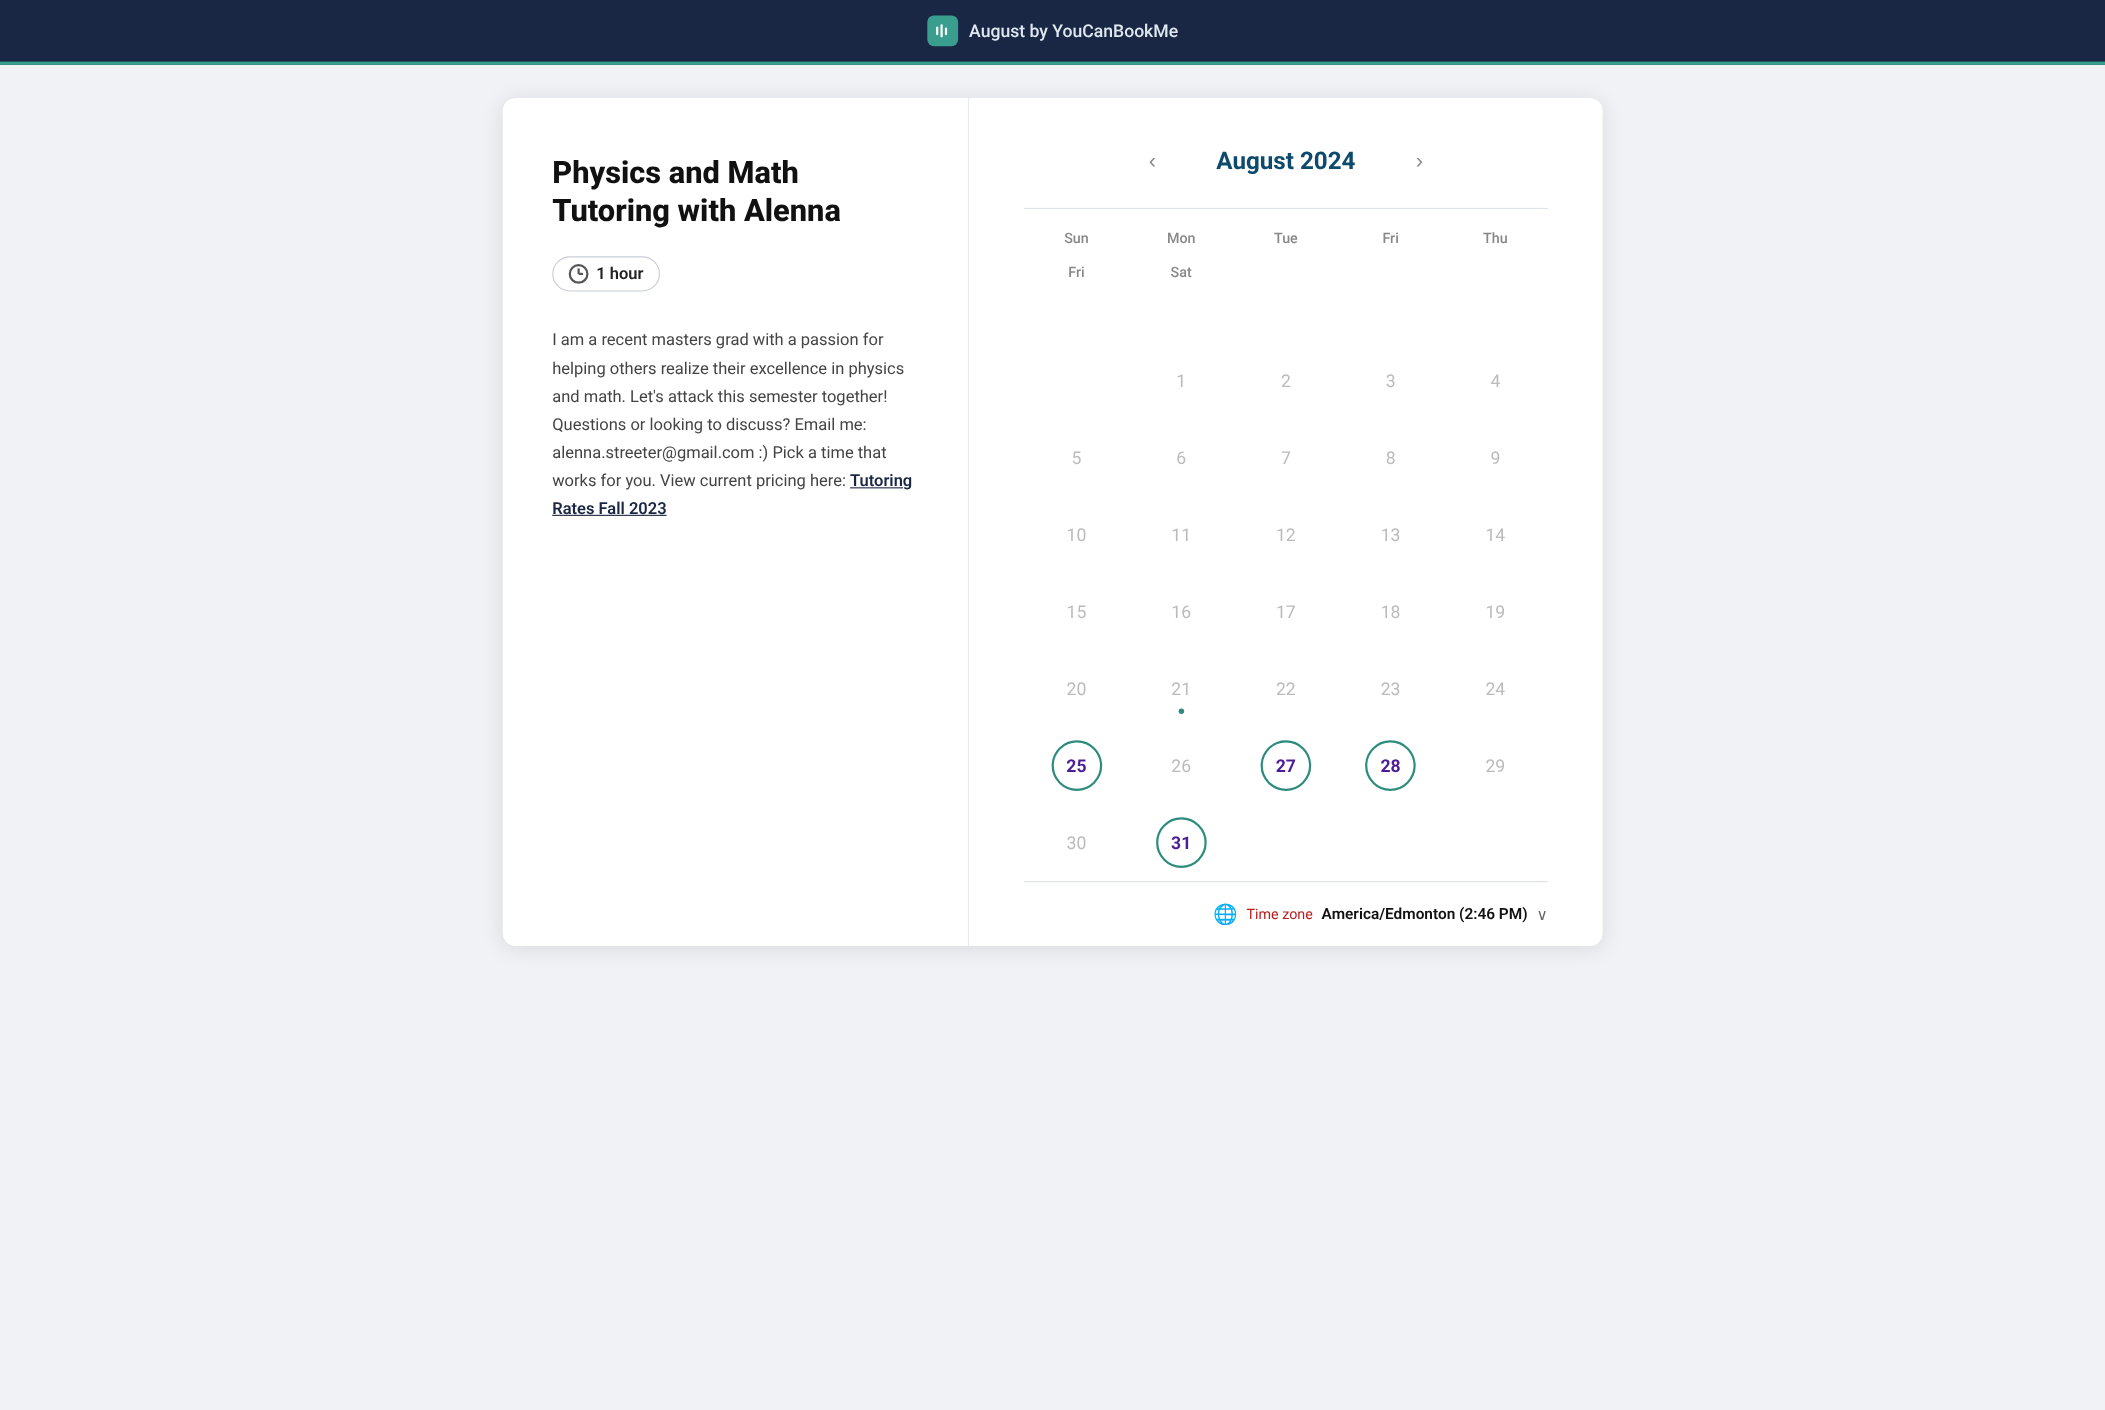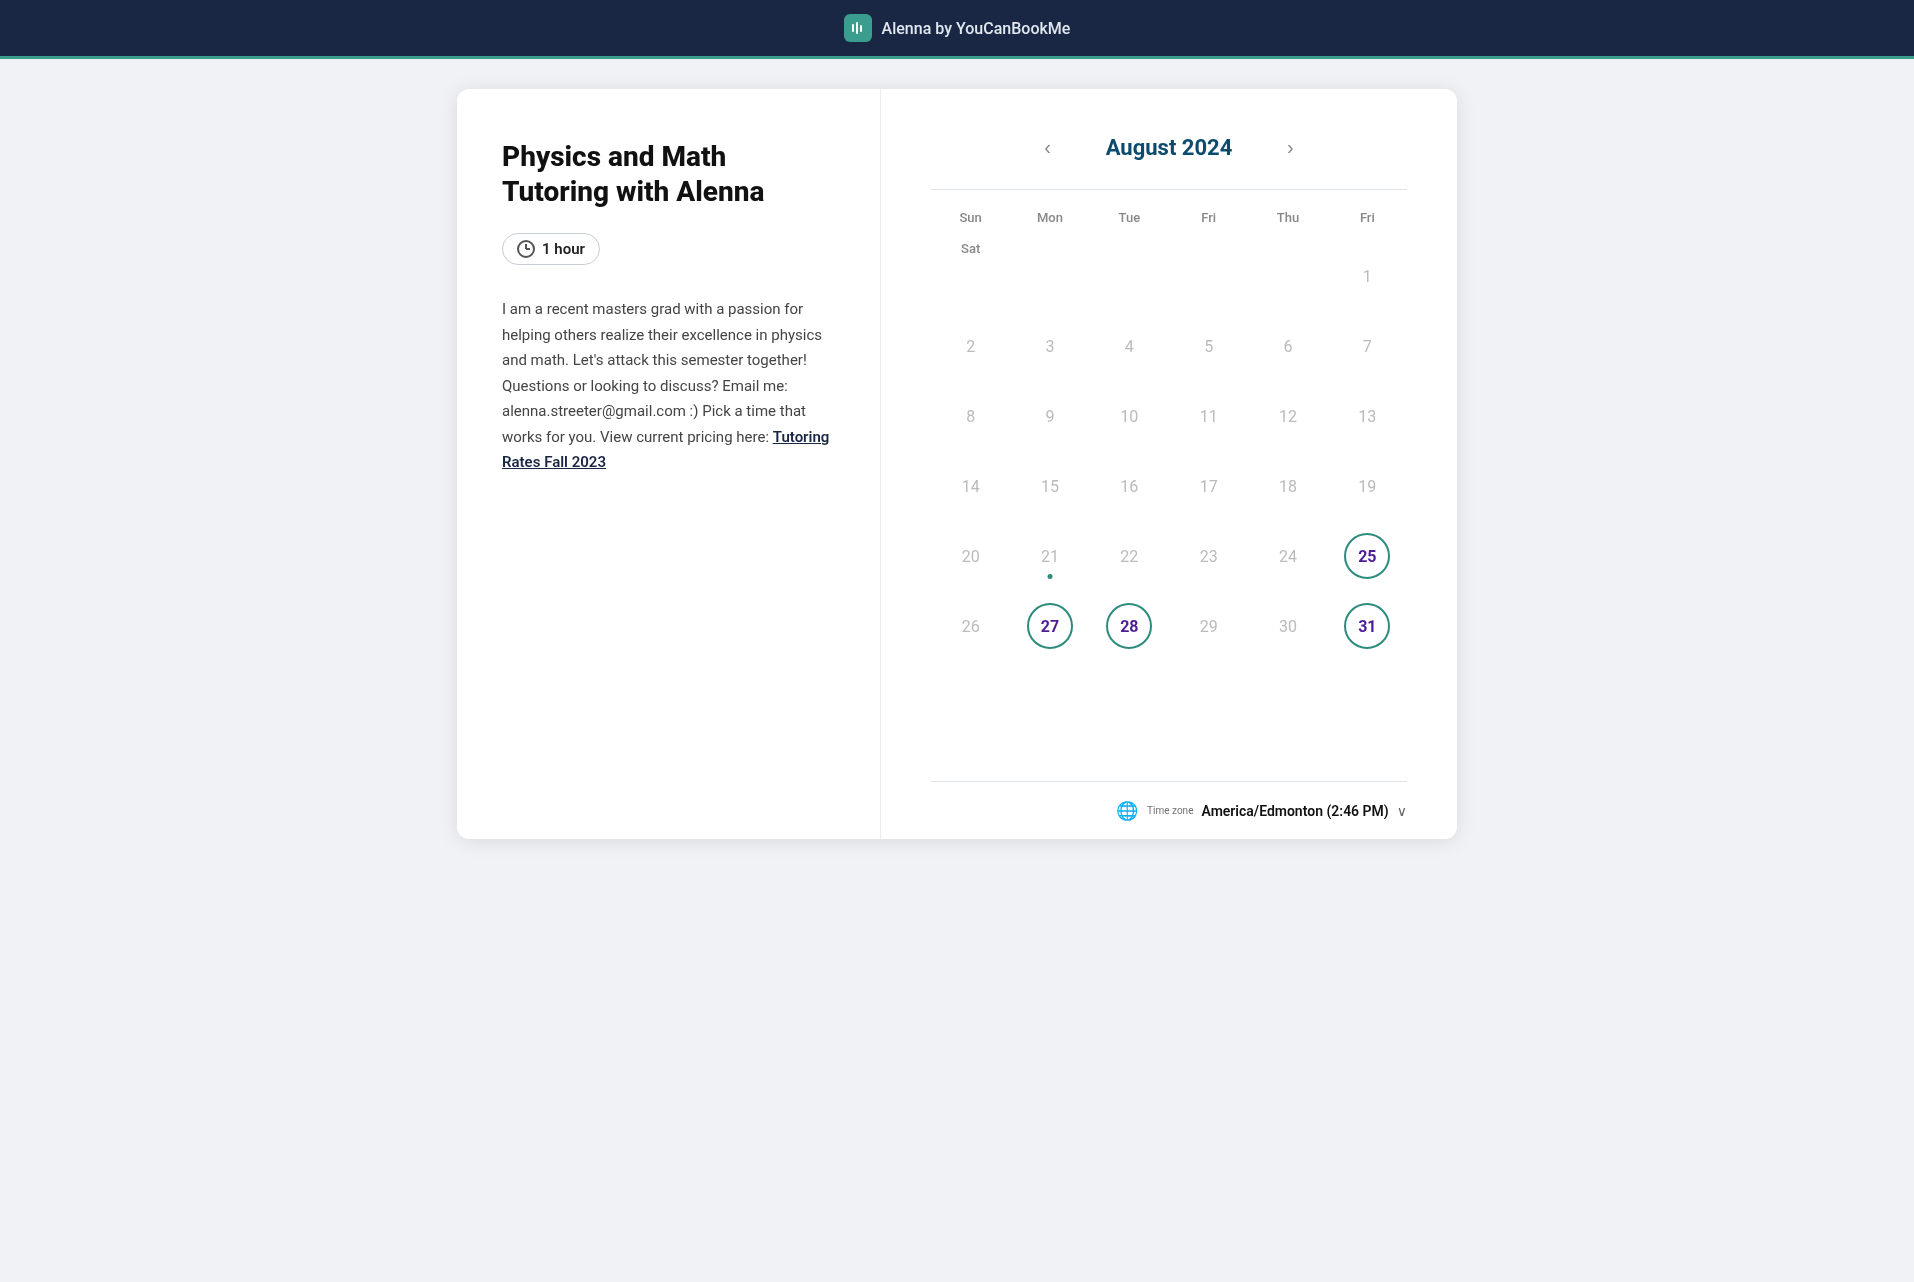--- a/index.html
+++ b/index.html
@@ -172,21 +172,21 @@
     }
 
     .calendar-divider {
       border: none;
       border-top: 1px solid #dde2e8;
       margin-bottom: 20px;
     }
 
     .calendar-grid {
       display: grid;
-      grid-template-columns: repeat(6, 1fr);
+      grid-template-columns: repeat(5, 1fr);
       gap: 0;
     }
 
     .day-header {
       text-align: center;
       font-size: 13px;
       font-weight: 500;
       color: #888;
       padding-bottom: 16px;
     }
@@ -241,22 +241,22 @@
       justify-content: flex-end;
       gap: 8px;
     }
 
     .timezone-globe {
       font-size: 18px;
       color: #666;
     }
 
     .timezone-label {
-      font-size: 10px;
-      color: #737373;
+      font-size: 13px;
+      color: #b91c1c;
     }
 
     .timezone-value {
       font-size: 14px;
       font-weight: 600;
       color: #111;
     }
 
     .timezone-chevron {
       font-size: 14px;
@@ -270,21 +270,21 @@
 <body>
 
 <div class="top-bar">
   <div class="top-bar-icon">
     <svg width="16" height="16" viewBox="0 0 16 16" fill="none">
       <rect x="2" y="4" width="2" height="8" fill="white" rx="1"></rect>
       <rect x="6" y="2" width="2" height="12" fill="white" rx="1"></rect>
       <rect x="10" y="5" width="2" height="7" fill="white" rx="1"></rect>
     </svg>
   </div>
-  <span class="top-bar-text">Alenna by YouCanBookMe</span>
+  <span class="top-bar-text">August by YouCanBookMe</span>
 </div>
 
 <div class="main-wrapper">
   <div class="card">
 
     <div class="left-panel">
       <h1 class="session-title">Physics and Math Tutoring with Alenna</h1>
 
       <div class="duration-badge">
         <div class="clock-icon"></div>

